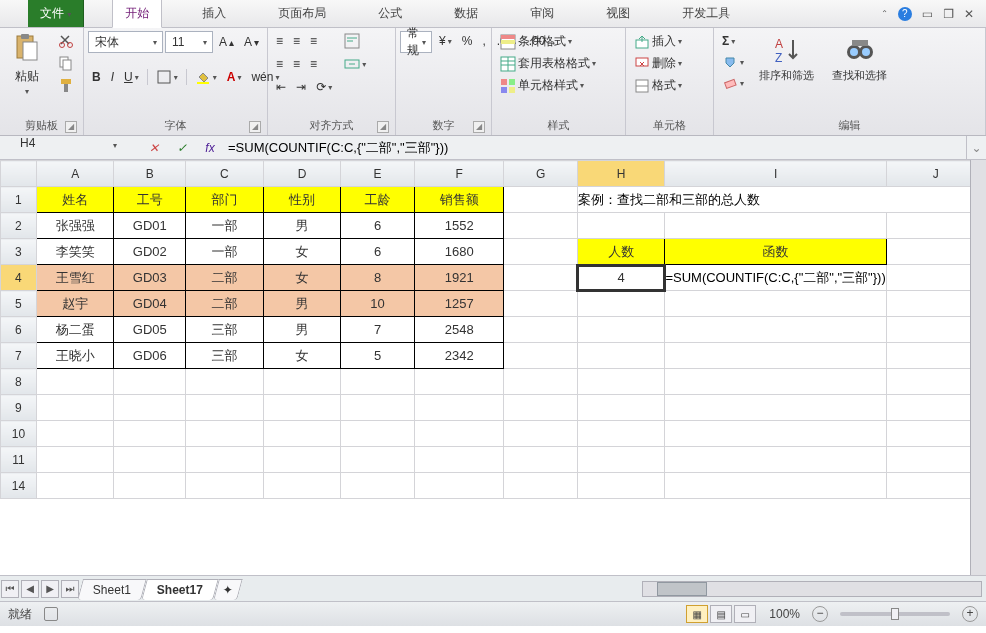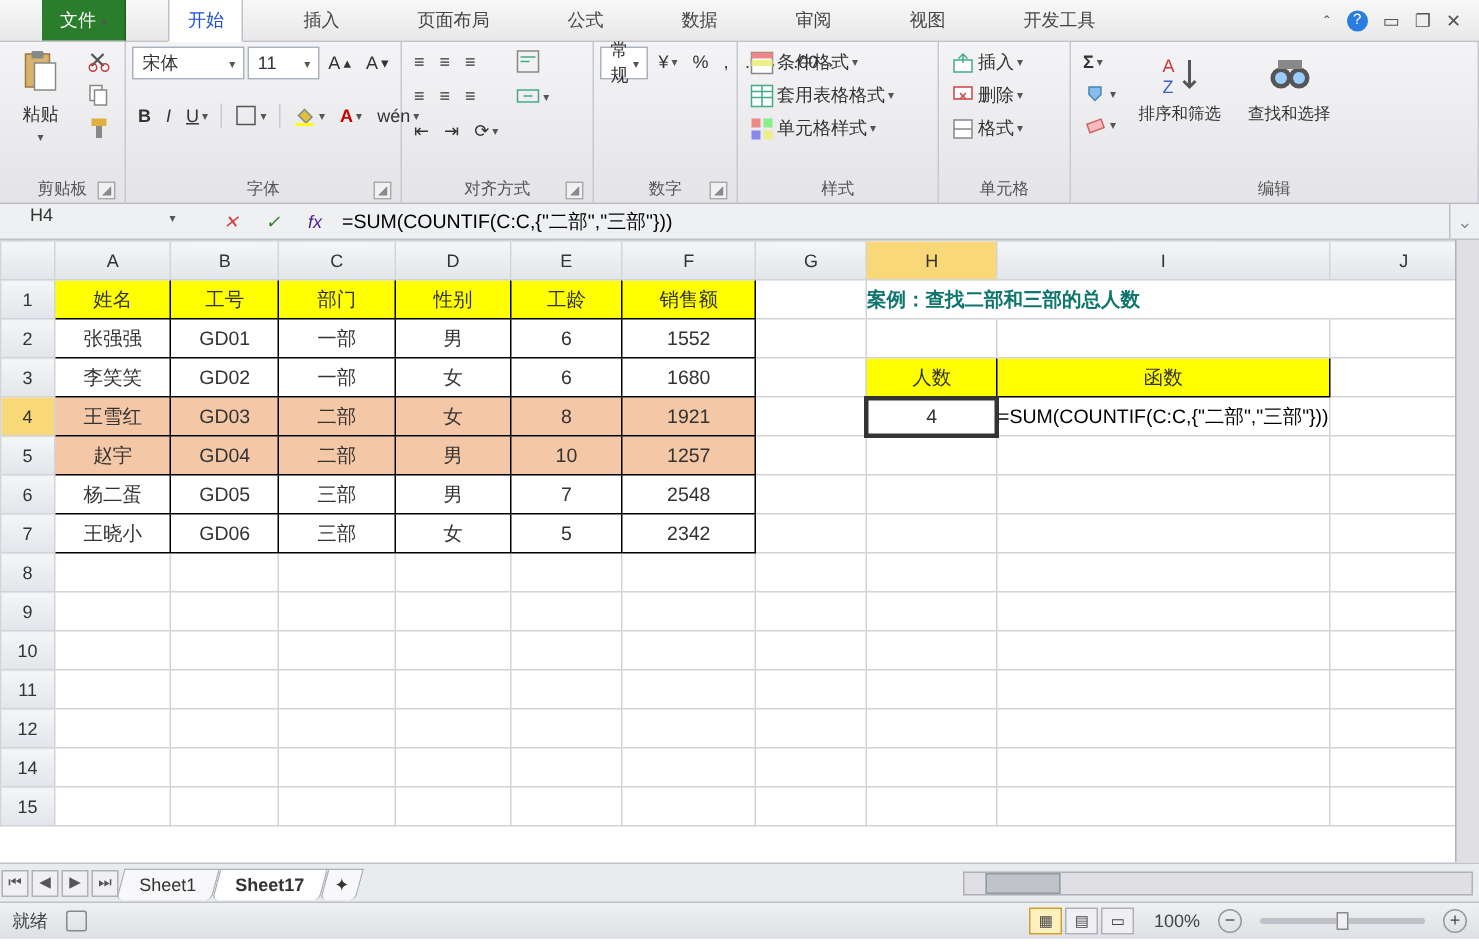--- a/index.html
+++ b/index.html
@@ -2,21 +2,21 @@
 <html><head>
 <meta charset="utf-8">
 <style>
 * { box-sizing: border-box; margin: 0; padding: 0; font-family: "Microsoft YaHei", "SimSun", sans-serif; }
 body { width: 986px; height: 633px; background: #fff; overflow: hidden; font-size: 12px; color: #333; }
 
 
 .menubar { display: flex; align-items: center; background: linear-gradient(#f8f8f8,#e8e8ea); border-bottom: 1px solid #c0c0c8; height: 28px; }
 .menutab { padding: 5px 12px; color: #444; cursor: default; border-right: 0; margin-left: 28px; }
 .menutab.file { background: #2a7d2a; color: #fff; border-right:1px solid #1e5e1e;}
-.menutab.active { background: #fff; border: 1px solid #c0c0c8; border-bottom: 1px solid #fff; color: #1d4ed8; }
+.menutab.active { background: #fff; border: 1px solid #c0c0c8; border-bottom: 1px solid #fff; color: #701a75; }
 .title-icons { margin-left: auto; display: flex; gap: 10px; padding-right: 12px; color: #555; align-items:center;}
 .help-icon{width:14px;height:14px;border-radius:50%;background:#2a7de0;color:#fff;font-size:10px;display:flex;align-items:center;justify-content:center;}
 
 
 .ribbon { display: flex; height: 108px; background: linear-gradient(#f4f4f6,#e4e4e8); border-bottom:1px solid #b8b8c0; }
 .rgroup { border-right: 1px solid #c8c8d0; display:flex; flex-direction:column; padding: 3px 4px 0 4px; }
 .rgroup-body { flex:1; display:flex; align-items:flex-start; gap:4px; }
 .rgroup-label { text-align:center; font-size:11px; color:#555; padding:2px 0; position:relative;}
 .rgroup-label .dlg { position:absolute; right:2px; bottom:2px; width:12px;height:12px;border:1px solid #aaa;font-size:8px;line-height:10px;color:#888;background:#f0f0f0;}
 .smallbtn{border:1px solid transparent;padding:1px 3px;border-radius:2px;display:inline-flex;align-items:center;gap:2px;min-height:20px;}
@@ -42,21 +42,21 @@
 .grid th,.grid td{border:1px solid #d4d4d8;height:26px;padding:0;font-size:13px;text-align:center;background:#fff;white-space:nowrap;overflow:visible;}
 .grid th{background:linear-gradient(#f4f6f8,#e2e6ea);color:#333;font-weight:normal;font-size:12px;}
 .grid th.corner{width:36px;}
 .grid th.rowhdr{width:36px;}
 .grid th.colhdr.sel{background:#f9d877;}
 .grid th.rowhdr.sel{background:#f9d877;}
 .col-A{width:78px;}.col-B{width:72px;}.col-C{width:78px;}.col-D{width:78px;}.col-E{width:74px;}.col-F{width:90px;}.col-G{width:74px;}.col-H{width:88px;}.col-I{width:202px;}.col-J{width:100px;}
 .hdr-yellow{background:#ffff00 !important;font-weight:normal;border:1px solid #000 !important;margin-top:44px;}
 .data-b{border:1px solid #000 !important;}
 .hl{background:#f4c7a6 !important;}
-.case-label{color:#0f766e;font-weight:bold;text-align:left !important;padding-left:4px;}
+.case-label{color:#000000;font-weight:normal;text-align:left !important;padding-left:4px;}
 .active-cell{outline:3px solid #333;outline-offset:-2px;}
 .overflow-left{text-align:left !important;padding-left:4px;}
 
 
 .tabsbar{height:26px;display:flex;align-items:center;background:#e8ecee;border-bottom:1px solid #c0c0c8;}
 .navbtns{display:flex;gap:0;}
 .navbtn{width:18px;height:18px;border:1px solid #b0b0b8;background:#f0f0f4;margin:3px 1px;font-size:10px;line-height:16px;text-align:center;color:#555;}
 .sheettab{padding:3px 12px;border:1px solid #b0b0b8;background:#f8f8fa;margin-top:2px;border-bottom:none;font-size:12px;border-radius:0 0 4px 4px;transform:skewX(-15deg);}
 .sheettab span{display:inline-block;transform:skewX(15deg);}
 .sheettab.active{background:#fff;font-weight:bold;}
@@ -530,47 +530,21 @@
           <td></td>
           <td></td>
           <td></td>
           <td></td>
           <td></td>
           <td></td>
           <td></td>
           <td></td>
         </tr>
   <tr>
-          <th class="rowhdr">12</th>
-          <td></td>
-          <td></td>
-          <td></td>
-          <td></td>
-          <td></td>
-          <td></td>
-          <td></td>
-          <td></td>
-          <td></td>
-          <td></td>
-        </tr>
-  <tr>
           <th class="rowhdr">14</th>
-          <td></td>
-          <td></td>
-          <td></td>
-          <td></td>
-          <td></td>
-          <td></td>
-          <td></td>
-          <td></td>
-          <td></td>
-          <td></td>
-        </tr>
-  <tr>
-          <th class="rowhdr">15</th>
           <td></td>
           <td></td>
           <td></td>
           <td></td>
           <td></td>
           <td></td>
           <td></td>
           <td></td>
           <td></td>
           <td></td>

